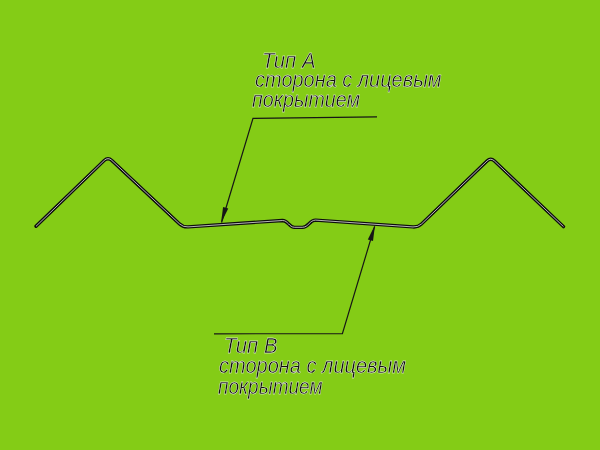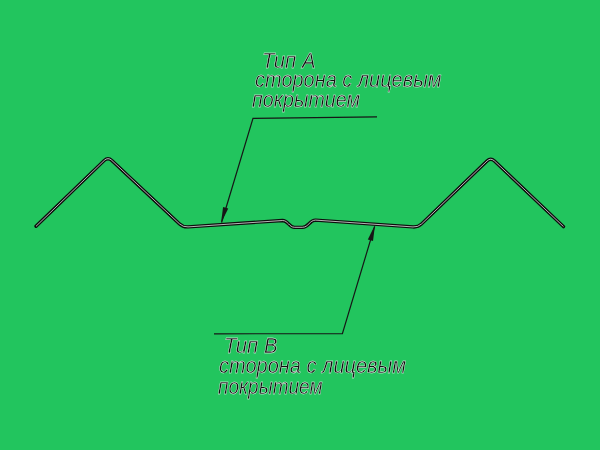--- a/index.html
+++ b/index.html
@@ -1,16 +1,16 @@
 <!DOCTYPE html>
 <html><head>
 <meta charset="utf-8">
 <style>
   html,body{margin:0;padding:0;background:#ffffff;}
-  #stage{position:relative;width:600px;height:450px;background:#22c55e;overflow:hidden;}
+  #stage{position:relative;width:600px;height:450px;background:#84cc16;overflow:hidden;}
   svg{position:absolute;left:0;top:0;transform:translateZ(0);}
   text{font-family:"Liberation Sans",sans-serif;font-style:italic;fill:#101010;stroke:#ffffff;stroke-width:0.38;}
 </style>
 </head>
 <body>
 <div id="stage">
 <svg width="600" height="450" viewBox="0 0 600 450">
 
   <g fill="none">
     <path id="prof" d="M 36 226.3

